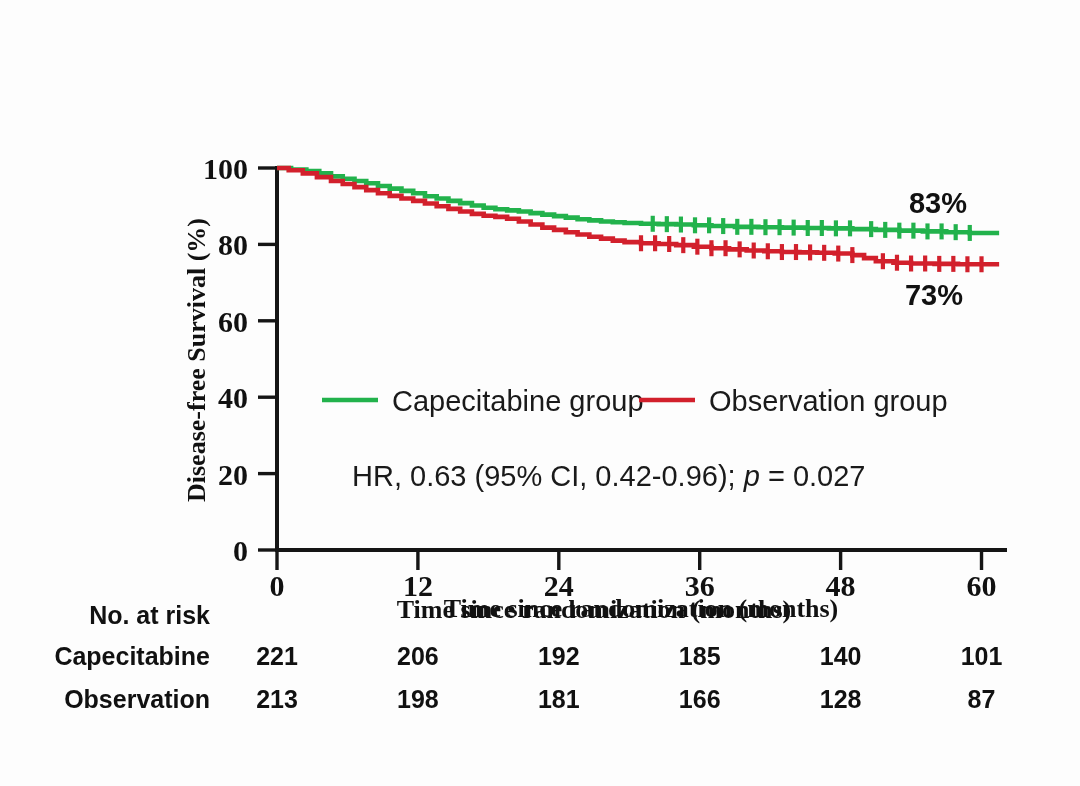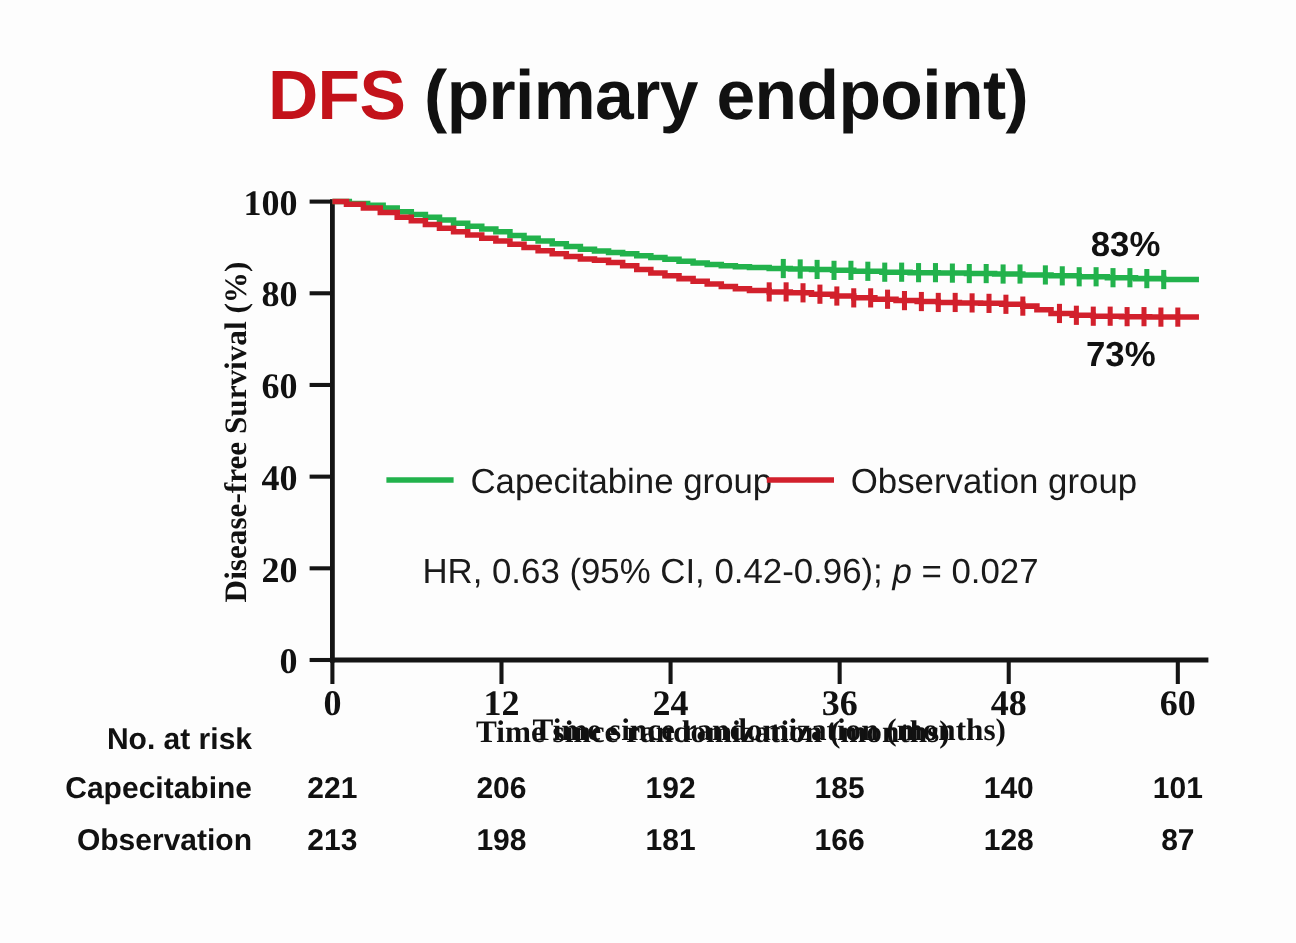--- a/index.html
+++ b/index.html
@@ -108,23 +108,20 @@
     font-weight: bold;
     font-size: 25px;
     fill: #111111;
   }
 </style>
 </head>
 <body>
 
 <div id="page">
 
-  <div id="chart-title">
-    <span class="accent">DFS</span><span> (primary endpoint)</span>
-  </div>
 
   <div id="plot-wrap">
     <svg id="plot" width="1080" height="786" viewBox="0 0 1080 786">
 
       <path class="axis-line" d="M 277 168 L 277 550"></path>
       <path class="axis-line" d="M 277 550 L 1005 550"></path>
 
       <g id="y-ticks">
           <line x1="258" y1="550" x2="277" y2="550" class="tick-line"></line>
           <text x="248" y="561" text-anchor="end" class="ytick-label">0</text>

